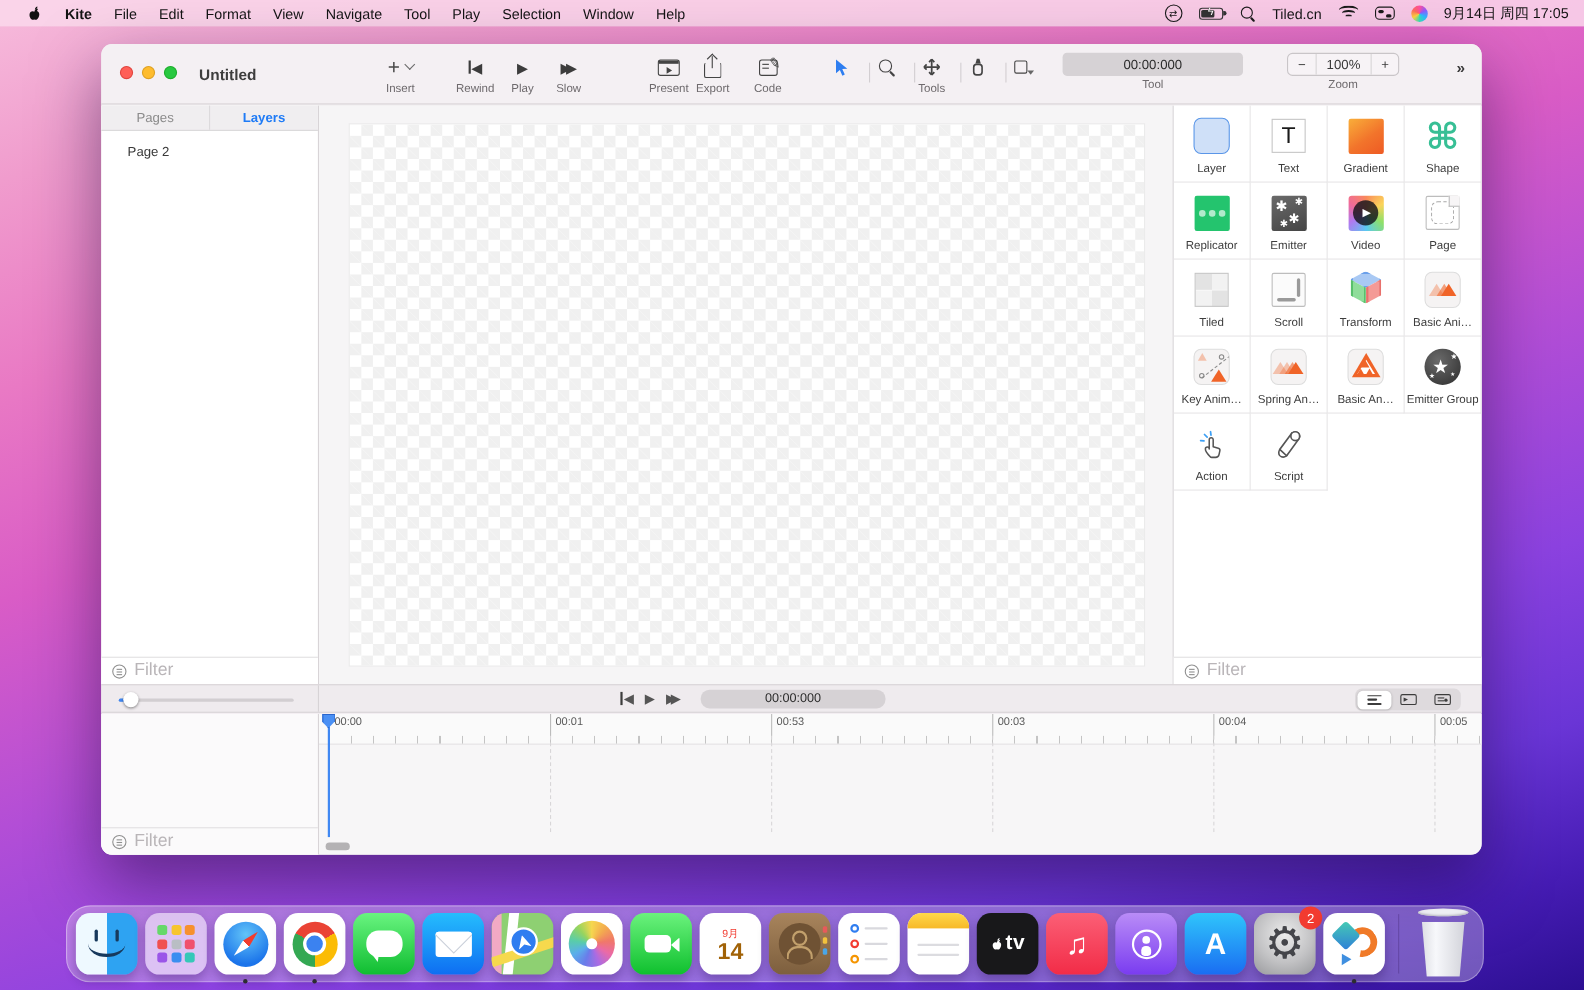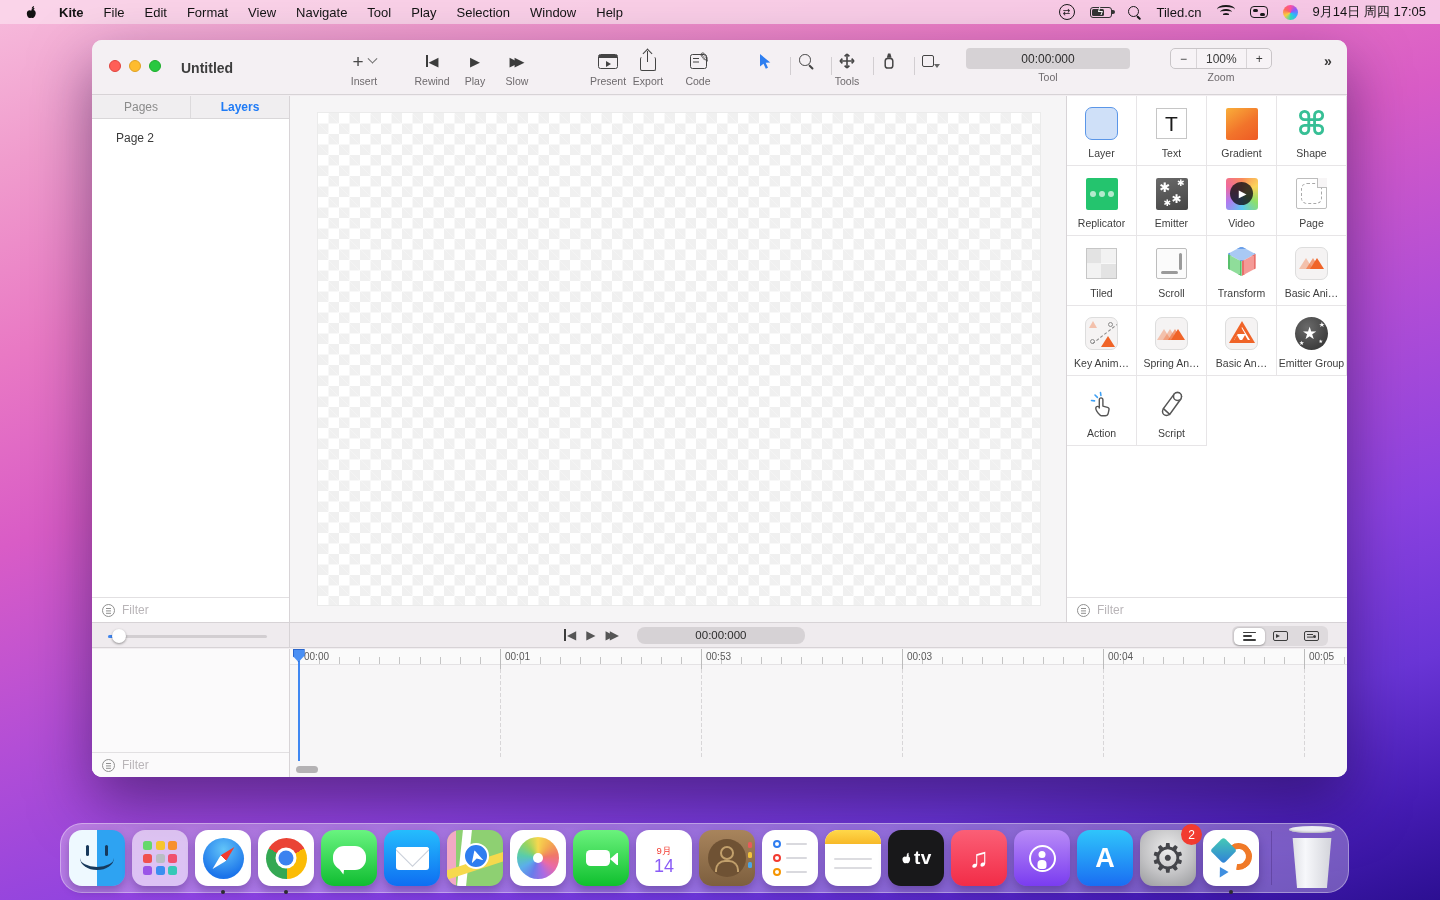--- a/index.html
+++ b/index.html
@@ -76,21 +76,21 @@
 .content{position:absolute;left:0;top:56px;width:1255px;height:526px;display:flex}
 .side-l{width:198px;background:#fff;border-right:1px solid #d8d4d7;position:relative}
 .tabs{display:flex;height:23px;background:#f0eef0;border-bottom:1px solid #d9d7d9}
 .tab{flex:1;display:flex;align-items:center;justify-content:center;font-size:12px;color:#8b8b8b}
 .tab + .tab{border-left:1px solid #dcdadc}
 .tab.active{color:#1f7bf6;font-weight:bold}
 .rowitem{padding:12px 0 0 24px;font-size:12px;color:#3a3a3a}
 .filterbar{position:absolute;left:0;right:0;bottom:0;height:25px;border-top:1px solid #e2e0e2;display:flex;align-items:center;gap:7px;padding:0 10px;background:#fff}
 .ficon{position:relative;width:13px;height:13px;border:1.3px solid #909090;border-radius:50%;flex:none}
 .ficon::before{content:"";position:absolute;left:2.6px;right:2.6px;top:3px;height:1.2px;background:#909090;box-shadow:0 2.4px #909090,0 4.8px #909090}
-.filterbar input{border:none;outline:none;background:transparent;font-size:12px;color:#8b5cf6;width:120px}
+.filterbar input{border:none;outline:none;background:transparent;font-size:16px;color:#8b5cf6;width:120px}
 .filterbar input::placeholder{color:#b9b5b8}
 .canvas-area{flex:1;background:#f6f5f6;position:relative}
 .checker{position:absolute;left:28px;top:17px;width:722px;height:492px;background:#fff;
  background-image:linear-gradient(45deg,#f0f0f0 25%,transparent 25%,transparent 75%,#f0f0f0 75%),linear-gradient(45deg,#f0f0f0 25%,transparent 25%,transparent 75%,#f0f0f0 75%);
  background-size:21px 21px;background-position:0 0,10.5px 10.5px;box-shadow:0 0 0 1px #ebebeb}
 .side-r{width:281px;background:#fff;border-left:1px solid #d8d4d7;position:relative}
 .libgrid{display:grid;grid-template-columns:repeat(4,70px)}
 .lib-cell{width:70px;height:70px;border-right:1px solid #e7e5e7;border-bottom:1px solid #e7e5e7;display:flex;flex-direction:column;align-items:center;justify-content:center;gap:5px;padding-top:3px}
 .lib-label{font-size:10.5px;color:#3d3d3d;white-space:nowrap;overflow:hidden;max-width:66px;text-align:center}
 .lib-ico{height:36px;display:flex;align-items:center;justify-content:center}
@@ -153,21 +153,21 @@
 .vs .lines i{height:1.6px;background:#3c3c3c;border-radius:1px}
 .vs .lines i:nth-child(2){width:70%}
 .vs .box{position:relative;width:15px;height:10px;border:1.3px solid #3c3c3c;border-radius:2px}
 .vs .box.play::before{content:"";position:absolute;left:2px;top:2px;border-left:4px solid #3c3c3c;border-top:2.5px solid transparent;border-bottom:2.5px solid transparent}
 .vs .box.mix::before{content:"";position:absolute;left:2px;top:2px;width:6px;height:1.3px;background:#3c3c3c;box-shadow:0 2.6px #3c3c3c}
 .vs .box.mix::after{content:"";position:absolute;right:1.5px;top:2.5px;width:3.5px;height:3.5px;border-radius:50%;background:#3c3c3c}
 
 .timeline{position:absolute;left:0;top:609px;width:1255px;height:128px;background:#f7f6f7;display:flex}
 .tl-left{width:198px;border-right:1px solid #d8d4d7;position:relative;background:#fbfafb}
 .tl-main{position:relative;flex:1;overflow:hidden}
-.ruler{position:absolute;left:0;top:0;right:0;height:16px;background:#fafafa;border-bottom:1px solid #e4e2e4}
+.ruler{position:absolute;left:0;top:0;right:0;height:28px;background:#fafafa;border-bottom:1px solid #e4e2e4}
 .ruler .minor{position:absolute;left:9px;right:0;bottom:0;height:7px;background:repeating-linear-gradient(90deg,#c4c4c4 0 1px,transparent 1px 20.1px)}
 .rtick{position:absolute;top:0;width:1px;height:20px;background:#bcbcbc}
 .rlabel{position:absolute;top:2px;font-size:10px;color:#5a5a5a}
 .gridline{position:absolute;top:20px;height:88px;width:1px;background:linear-gradient(#d8d6d8 60%,transparent 0) 0 0/1px 6px}
 .ph-line{position:absolute;left:8px;top:0;width:1.5px;height:112px;background:#3f87f2}
 .ph-pin{position:absolute;left:2.5px;top:0;width:12px;height:13px;background:#4a90f4;border:1px solid #2a66cc;clip-path:polygon(0 0,100% 0,100% 52%,50% 100%,0 52%)}
 .hscroll{position:absolute;left:6px;bottom:4px;width:22px;height:7px;border-radius:4px;background:#b4b2b4}
 
 .dock{position:absolute;left:60px;bottom:7px;height:70px;padding:0 8px;display:flex;gap:7px;align-items:center;
  background:rgba(252,246,253,.30);border:1px solid rgba(255,255,255,.35);border-radius:22px}
@@ -217,21 +217,21 @@
 .pw{position:relative;width:42px;height:42px;border-radius:50%;opacity:.9;
  background:conic-gradient(#f6d33c,#f2a33c,#ef6a59,#e85a9e,#a25ce0,#5a6ee8,#4aa6e8,#48c8a0,#8cd04e,#f6d33c)}
 .pw::after{content:"";position:absolute;left:50%;top:50%;width:10px;height:10px;border-radius:50%;background:#fff;transform:translate(-50%,-50%)}
 
 .dk.facetime{background:linear-gradient(180deg,#6bf27d,#0fc02e)}
 .cam{position:relative;width:24px;height:16px;background:#fff;border-radius:4.5px;margin-right:6px}
 .cam::after{content:"";position:absolute;right:-8px;top:2px;border-left:8px solid #fff;border-top:1px solid transparent;border-bottom:1px solid transparent;height:12px;clip-path:polygon(0 50%,100% 0,100% 100%)}
 
 .dk.calendar{background:#fff;flex-direction:column}
 .cal-month{font-size:9.5px;color:#f23b30;margin-top:5px;line-height:1.2}
-.cal-day{font-size:18px;color:#8b5cf6;font-weight:400;line-height:1.05}
+.cal-day{font-size:21px;color:#a16207;font-weight:700;line-height:1.05}
 
 .dk.contacts{background:linear-gradient(180deg,#a8845c,#7d5f3e)}
 .cc{position:relative;width:38px;height:38px;border-radius:50%;background:#6f5234}
 .cc::before{content:"";position:absolute;left:50%;top:7px;width:10px;height:10px;border:2px solid #c2a06c;border-radius:50%;transform:translateX(-50%)}
 .cc::after{content:"";position:absolute;left:50%;bottom:5px;width:20px;height:10px;border:2px solid #c2a06c;border-bottom:none;border-radius:10px 10px 0 0;transform:translateX(-50%)}
 .cc-tabs{position:absolute;right:3px;top:12px;display:flex;flex-direction:column;gap:4px}
 .cc-tabs i{width:4px;height:6px;border-radius:1.5px}
 .cc-tabs i:nth-child(1){background:#e85a5a}.cc-tabs i:nth-child(2){background:#f2c23c}.cc-tabs i:nth-child(3){background:#4aa6e8}
 
 .dk.reminders{background:#fff}

